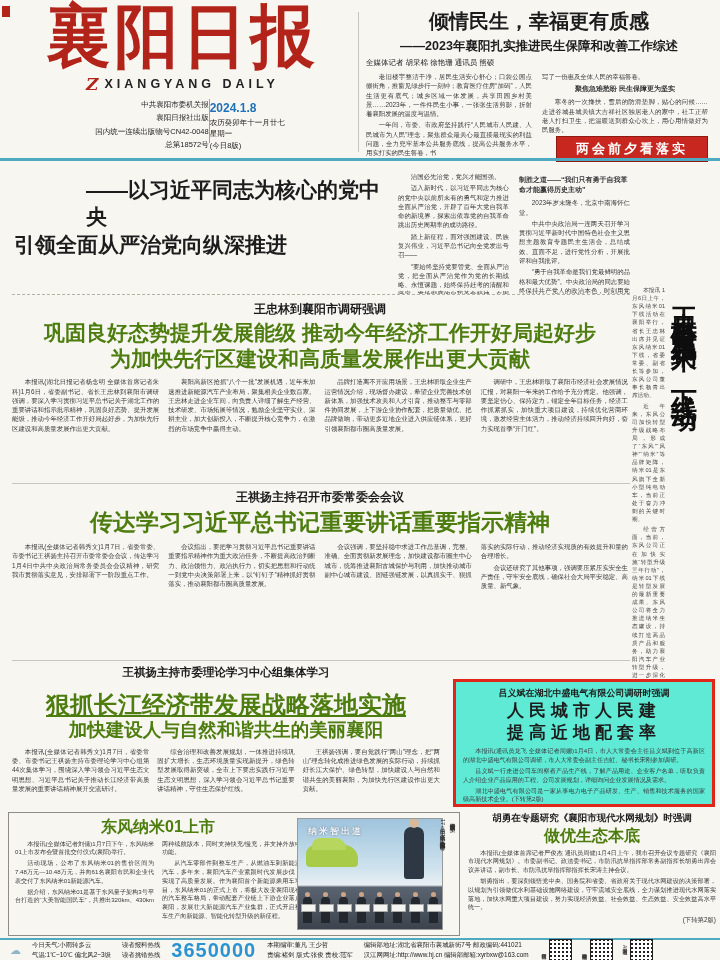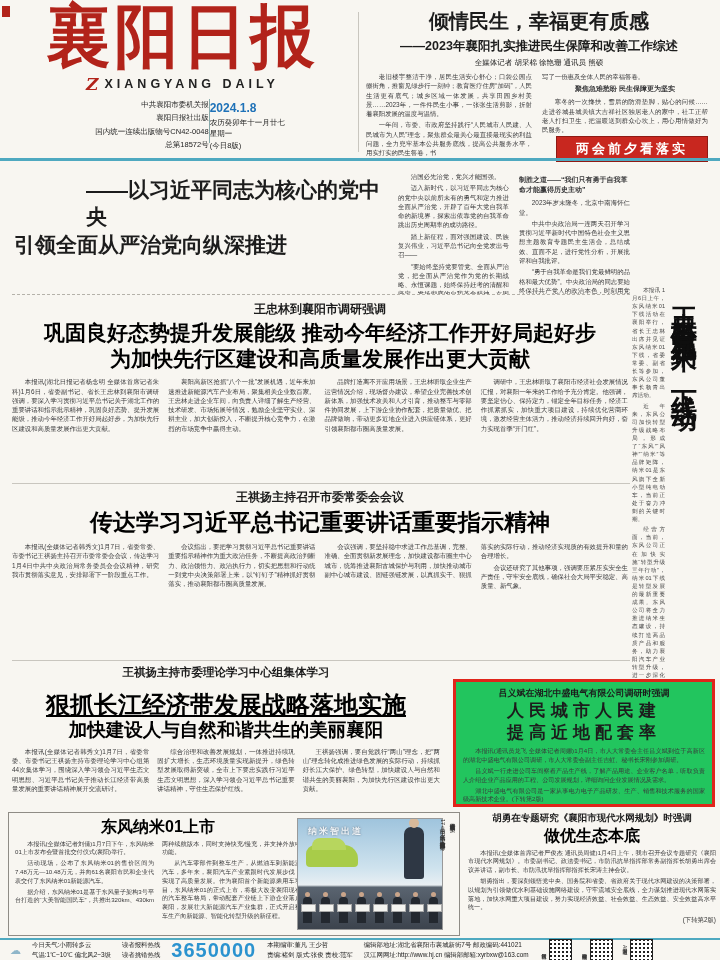--- a/index.html
+++ b/index.html
@@ -3,50 +3,50 @@
 <meta charset="utf-8">
 <style>
   html,body{margin:0;padding:0;}
   body{background:#e8e6e0;font-family:"Liberation Sans",sans-serif;}
   .page{position:relative;width:720px;height:960px;margin:0 auto;background:#f8f6f1;overflow:hidden;color:#1c1c1c;}
   .abs{position:absolute;}
   p{margin:0 0 2px 0;text-indent:2em;}
   .body-txt{color:#38383a;text-align:justify;overflow:hidden;}
   .jump{text-align:right;text-indent:0;color:#333;}
   .kicker{font-weight:700;text-align:center;}
-  .headline{font-weight:900;text-align:center;line-height:1.22;color:#000000;}
+  .headline{font-weight:900;text-align:center;line-height:1.22;color:#4d7c0f;}
   .rule-teal{background:#4fa9c0;}
   .divider{border-top:1px solid #c9c6bf;}
   .dash-divider{border-top:1px dashed #b5b2aa;}
   
   .mast-title{font-family:"DejaVu Serif",serif;font-weight:900;color:#b2231a;font-size:64px;line-height:1.0;text-align:center;letter-spacing:4px;transform:scaleY(1.08);}
   .mast-eng{display:flex;justify-content:center;align-items:center;gap:6px;margin-top:6px;}
   .script-logo{color:#b2231a;font-style:italic;font-weight:900;font-size:17px;font-family:"DejaVu Serif",serif;}
   .eng-txt{font-weight:700;font-size:12.5px;letter-spacing:4px;color:#222;}
   .mast-info{display:flex;justify-content:center;margin-top:5px;}
   .pub-lines{text-align:right;font-size:7.5px;line-height:1.5;color:#222;}
   .mast-sep{width:1px;background:#8aa;}
   .date-col{text-align:left;font-size:7.5px;line-height:1.5;color:#222;}
   .date-big{color:#1f72b8;font-weight:700;font-size:12px;}
   
   .ta-title{font-size:20px;font-weight:700;text-align:center;}
   .ta-sub{font-size:12.5px;font-weight:700;text-align:center;margin-top:3px;}
-  .ta-byline{font-size:7.5px;text-align:center;margin-top:3px;color:#222;}
+  .ta-byline{font-size:7.5px;margin-top:3px;color:#222;}
   .cols2{display:flex;gap:10px;margin-top:4px;}
   .smallp{font-size:6.4px;line-height:1.45;}
   .subhead-sm{font-weight:700;text-align:center;font-size:7px;margin:3px 0;text-indent:0;}
   .promo{background:#c8271f;color:#fff;font-weight:700;font-size:13px;text-align:center;line-height:24px;letter-spacing:3px;border:1px solid #8e1a14;}
   
   .lead-title{font-size:30px;font-weight:900;text-align:center;letter-spacing:6px;}
   .lead-sub{font-size:21px;font-weight:900;line-height:1.3;}
   
   .vert-head{writing-mode:vertical-rl;font-size:26px;font-weight:900;letter-spacing:5px;line-height:1.1;color:#0e0e0e;}
   .side-col{font-size:5.6px;line-height:1.45;color:#444;overflow:hidden;text-align:justify;}
   
-  .hl-box{border:3px solid #e0251b;background:#22c55e;padding:5px 7px;box-sizing:border-box;}
+  .hl-box{border:3px solid #e0251b;background:#5eead4;padding:5px 7px;box-sizing:border-box;}
   .hl-head{font-size:17px;font-weight:900;text-align:center;letter-spacing:5px;line-height:1.3;}
   
   .photo{background:linear-gradient(180deg,#9fc4dd 0%,#cfe3ee 45%,#e9eff3 60%,#5a6470 62%,#3c434d 100%);position:relative;overflow:hidden;border:1px solid #999;}
   .photo .slogan{position:absolute;top:6px;left:10px;color:#f2f6f9;font-size:9px;font-weight:700;letter-spacing:2px;text-shadow:0 0 2px #567;}
   .car{position:absolute;left:8px;top:26px;width:52px;height:22px;background:#a8cc49;border-radius:9px 14px 4px 4px;}
   .car:before{content:"";position:absolute;left:6px;top:-7px;width:34px;height:12px;background:#b7d65e;border-radius:8px 10px 0 0;}
   .spokes{position:absolute;right:18px;top:8px;width:20px;height:52px;background:#2e3744;border-radius:7px 7px 3px 3px;}
   .spokes:before{content:"";position:absolute;left:5px;top:-9px;width:10px;height:10px;border-radius:50%;background:#d8b99a;}
   .crowd{position:absolute;bottom:6px;left:0;right:0;height:34px;display:flex;justify-content:space-around;align-items:flex-end;}
   .person{width:9px;height:26px;background:#23282f;border-radius:4px 4px 0 0;position:relative;}

